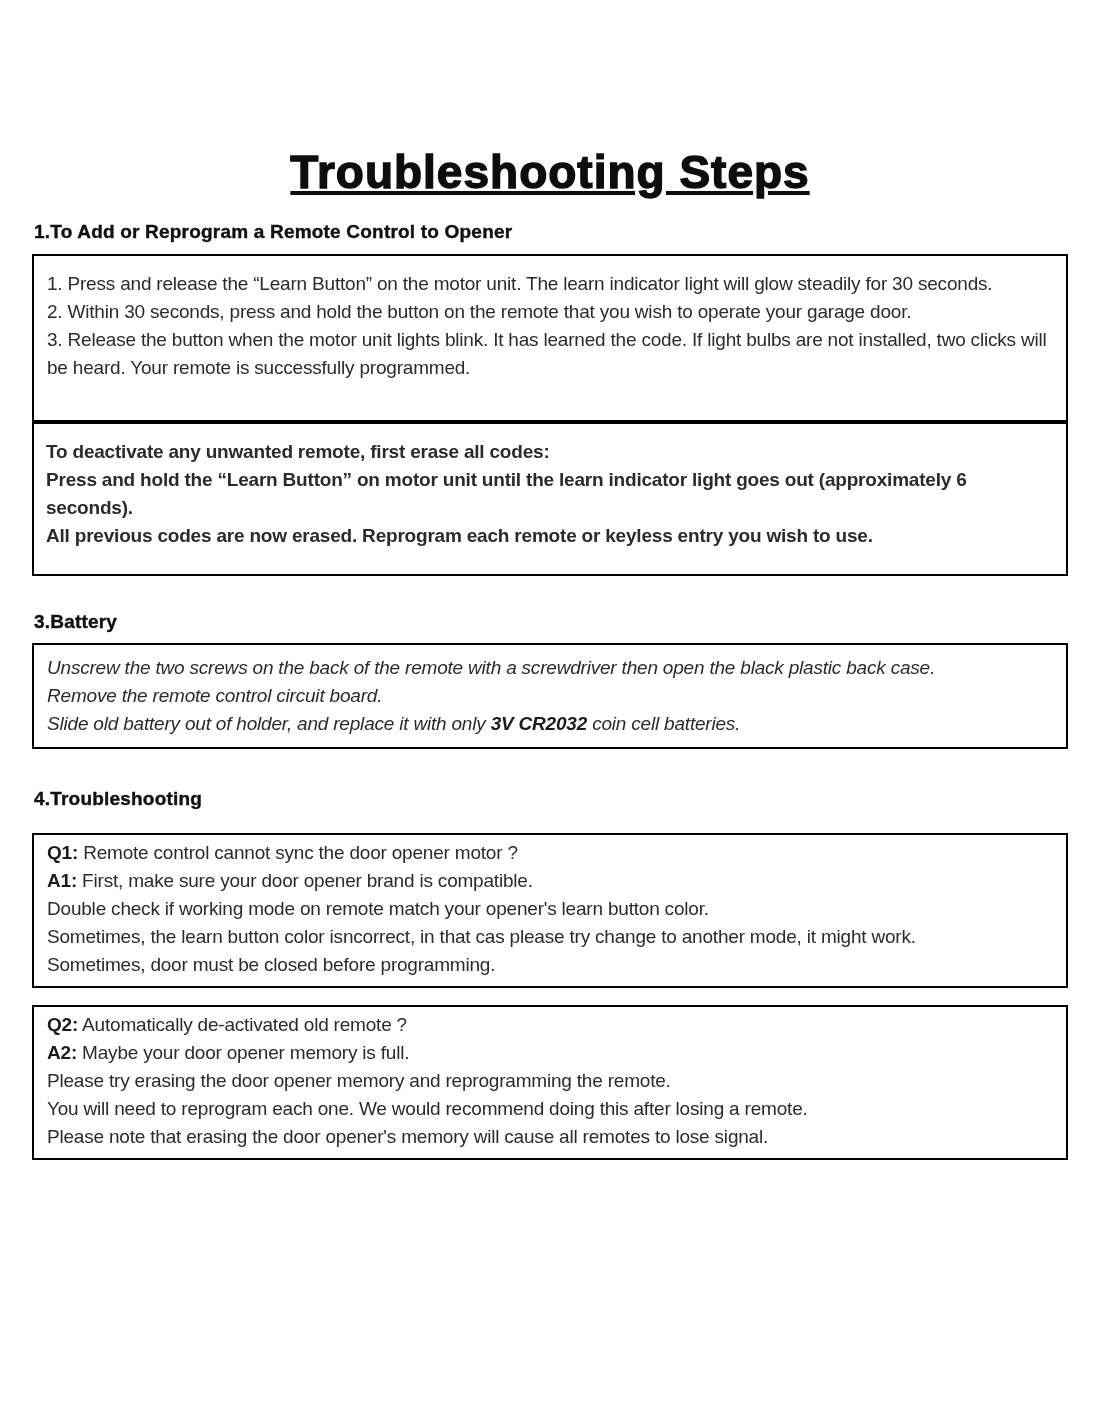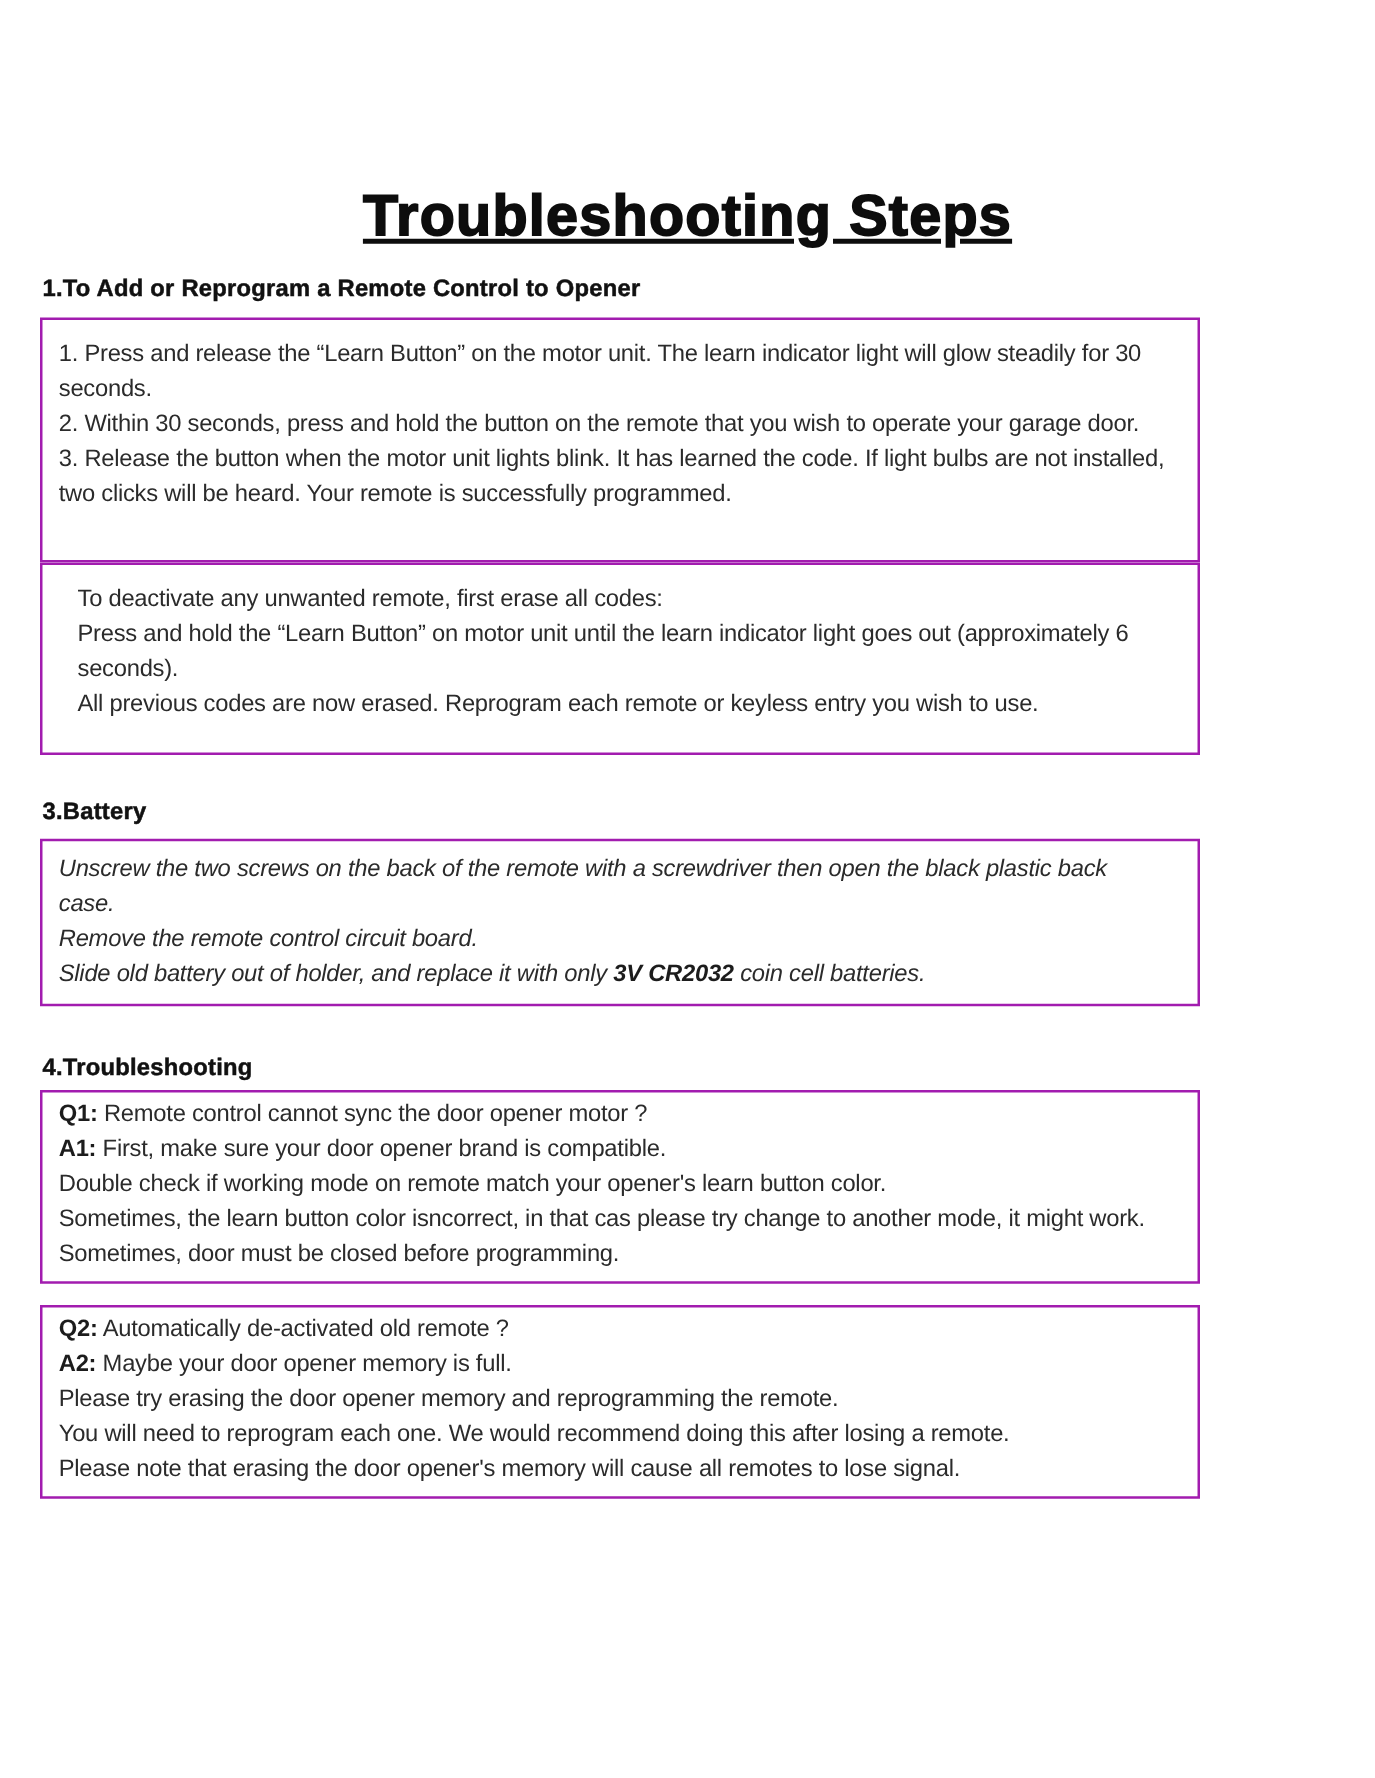--- a/index.html
+++ b/index.html
@@ -33,34 +33,34 @@
     margin: 22px 0 9px 34px;
     font-size: 19px;
     line-height: 27px;
     font-weight: bold;
     color: #111111;
     letter-spacing: 0.2px;
     -webkit-text-stroke: 0.4px #111111;
   }
   .sec-heading.h2 { margin-top: 26px; margin-bottom: 6px; }
   .sec-heading.h3 { margin-top: 32px; margin-bottom: 8px; }
-  .sec-heading.h4 { margin-top: 36px; margin-bottom: 4px; }
+  .sec-heading.h4 { margin-top: 36px; margin-bottom: 21px; }
   .box {
     box-sizing: border-box;
     margin-left: 32px;
-    width: 928px;
-    border: 2px solid #a21caf;
+    width: 1036px;
+    border: 2px solid #000000;
     background: #ffffff;
     font-size: 19px;
     line-height: 28px;
     letter-spacing: -0.2px;
   }
   .box p { margin: 0; }
   .box1 { padding: 14px 8px 38px 13px; }
-  .box2 { padding: 14px 8px 24px 28px; }
+  .box2 { padding: 14px 8px 24px 12px; font-weight: bold; }
   .box3 { padding: 9px 23px 9px 13px; font-style: italic; }
   .qbox { padding: 4px 8px 7px 13px; margin-bottom: 17px; }
   .qa-prefix { font-weight: bold; color: #1c1c1c; }
   strong { color: #1c1c1c; }
 </style>
 </head>
 <body>
 
 <div class="page">
 

